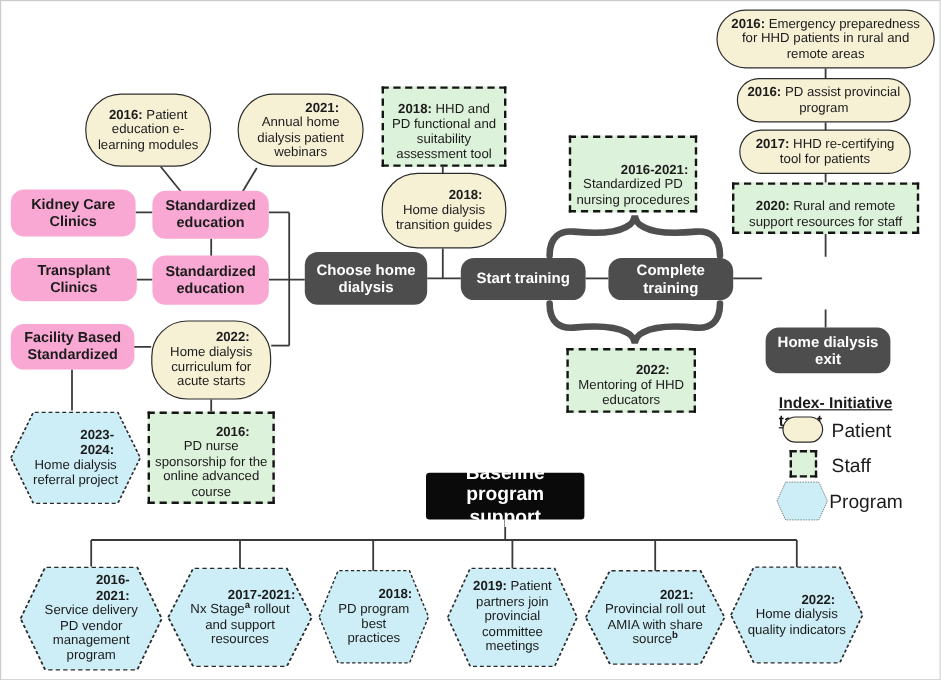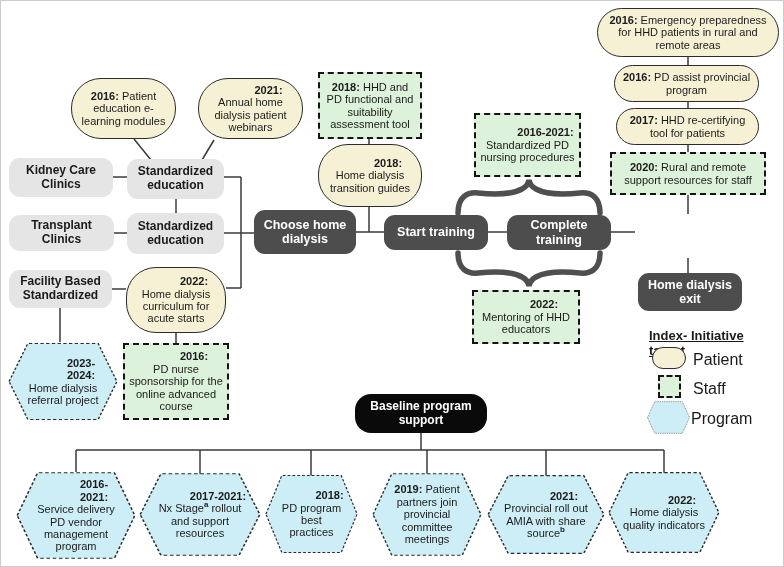--- a/index.html
+++ b/index.html
@@ -9,24 +9,24 @@
   svg.wires{position:absolute;left:0;top:0;width:784px;height:567px;}
   .ln{stroke:#3a3a3a;stroke-width:1.5;}
   .brace{stroke:#4f4f4f;stroke-width:5.5;fill:none;stroke-linecap:round;}
   .node{position:absolute;display:flex;align-items:center;justify-content:center;
         text-align:center;box-sizing:border-box;font-size:11px;line-height:1.13;}
   .txt{width:100%;position:relative;}
   .yr{font-weight:bold;}
   .blk{display:block;margin-left:36px;}
   sup{font-size:8px;font-weight:bold;line-height:0;}
   .oval{background:#f6f0d5;border:1.6px solid #2c2c2c;border-radius:30px;padding:2px 6px;}
-  .grayb{background:#e5e5e5;border-radius:11px;font-weight:bold;font-size:12px;padding:2px 4px;}
-  .greenb{background:#ddf2da;border:2.2px dashed #151515;padding:2px 3px;}
+  .grayb{background:#f9a8d4;border-radius:11px;font-weight:bold;font-size:12px;padding:2px 4px;}
+  .greenb{background:#ddf2da;border:2.2px dashed #151515;padding:2px 3px;align-items:flex-end;}
   .darkb{background:#4d4d4d;color:#ffffff;border-radius:11px;font-weight:bold;font-size:12.5px;padding:2px 4px;}
-  .blackb{background:#0a0a0a;color:#ffffff;border-radius:16px;font-weight:bold;font-size:12px;padding:2px 4px;}
+  .blackb{background:#0a0a0a;color:#ffffff;border-radius:3px;font-weight:bold;font-size:16px;padding:2px 4px;}
   .hex{padding:0;}
   .hexbg{position:absolute;left:0;top:0;width:100%;height:100%;}
   .hex .txt{padding:0 14px;}
   .legend-title{position:absolute;font-weight:bold;font-size:13px;text-decoration:underline;}
   .legend-label{position:absolute;font-size:16px;}
   .legend-shape{position:absolute;box-sizing:border-box;}
   .l-oval{background:#f6f0d5;border:1.6px solid #2c2c2c;border-radius:12px;}
   .l-green{background:#ddf2da;border:2.2px dashed #151515;}
 </style>
 </head>

